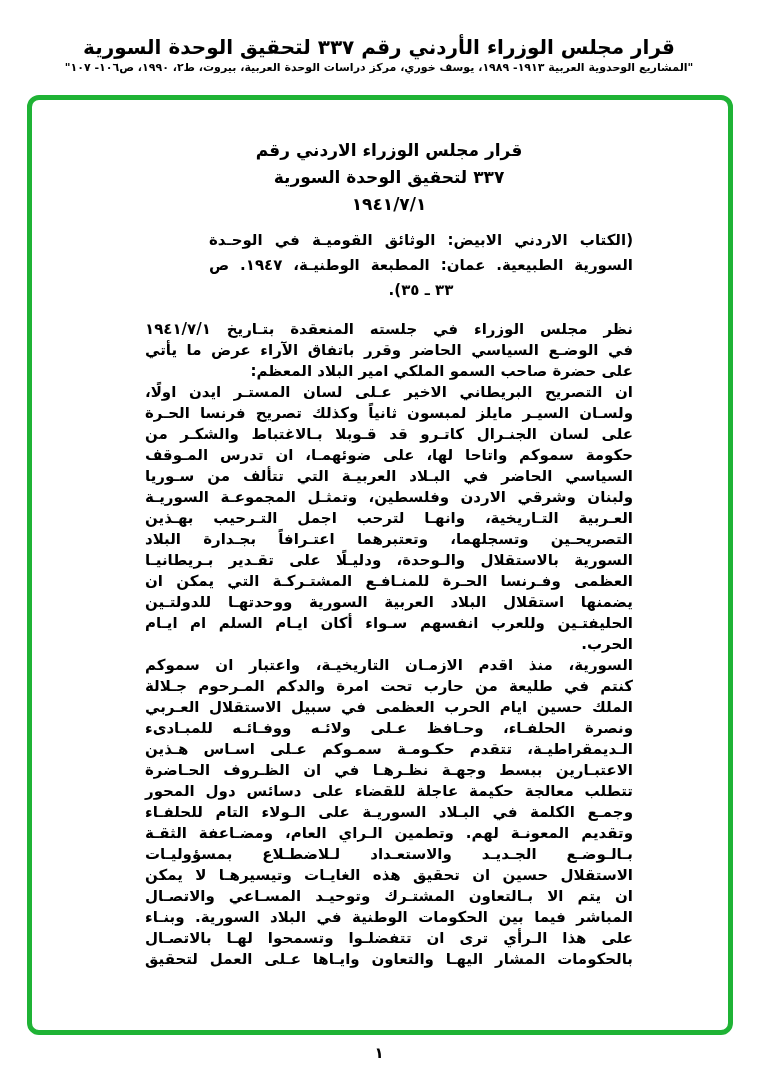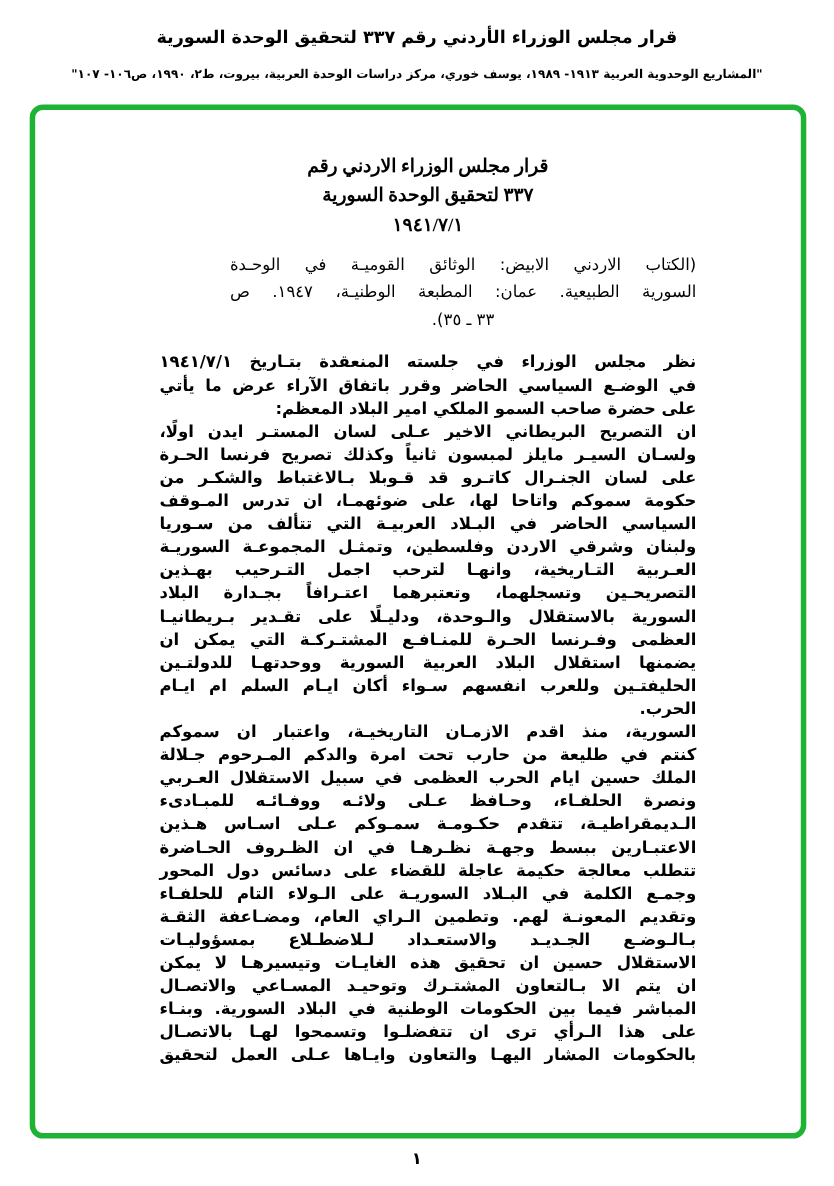--- a/index.html
+++ b/index.html
@@ -13,26 +13,26 @@
   }
   .page {
     position: relative;
     width: 758px;
     height: 1078px;
     background: #ffffff;
     overflow: hidden;
   }
   .hdr-title {
     position: absolute;
-    top: 24px;
+    top: 35px;
     left: 0;
     width: 100%;
     text-align: center;
     direction: rtl;
-    font-size: 16px;
+    font-size: 20px;
     font-weight: bold;
     letter-spacing: 0.2px;
   }
   .hdr-source {
     position: absolute;
     top: 61px;
     left: 0;
     width: 100%;
     text-align: center;
     direction: rtl;
@@ -53,35 +53,34 @@
   .content {
     position: absolute;
     top: 0;
     right: 95px;
     width: 488px;
     padding-top: 37px;
     direction: rtl;
   }
   .doc-heading {
     margin-bottom: 10px;
-    font-family: Liberation Serif, serif;
   }
   .h-line {
     font-size: 17px;
     font-weight: bold;
     line-height: 27px;
     text-align: center;
   }
   .citation {
     margin-left: 64px;
     margin-bottom: 16px;
   }
   .c-line {
     font-size: 15px;
-    font-weight: normal;
+    font-weight: bold;
     line-height: 25px;
   }
   .body-text {
   }
   .b-line {
     font-size: 15px;
     font-weight: bold;
     line-height: 21px;
   }
   .align-justify { text-align: justify; text-align-last: justify; }

